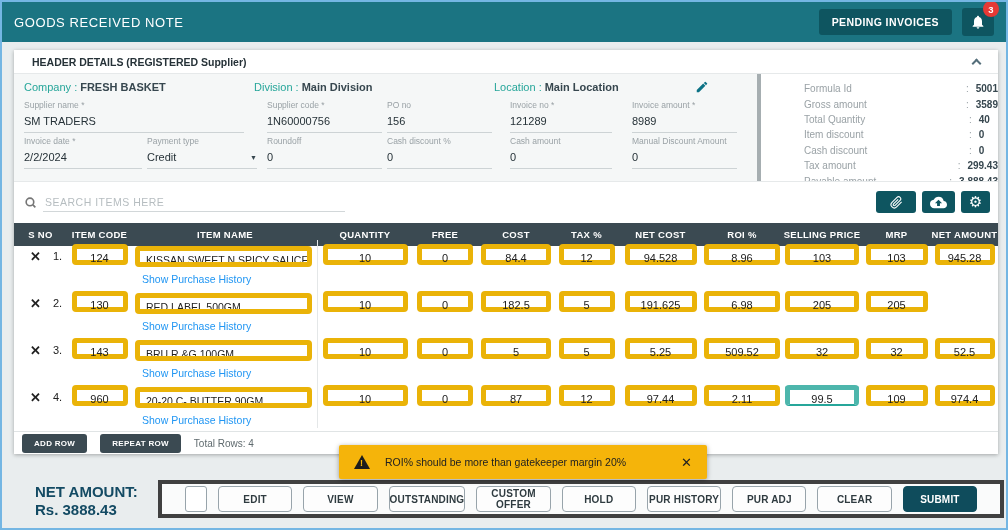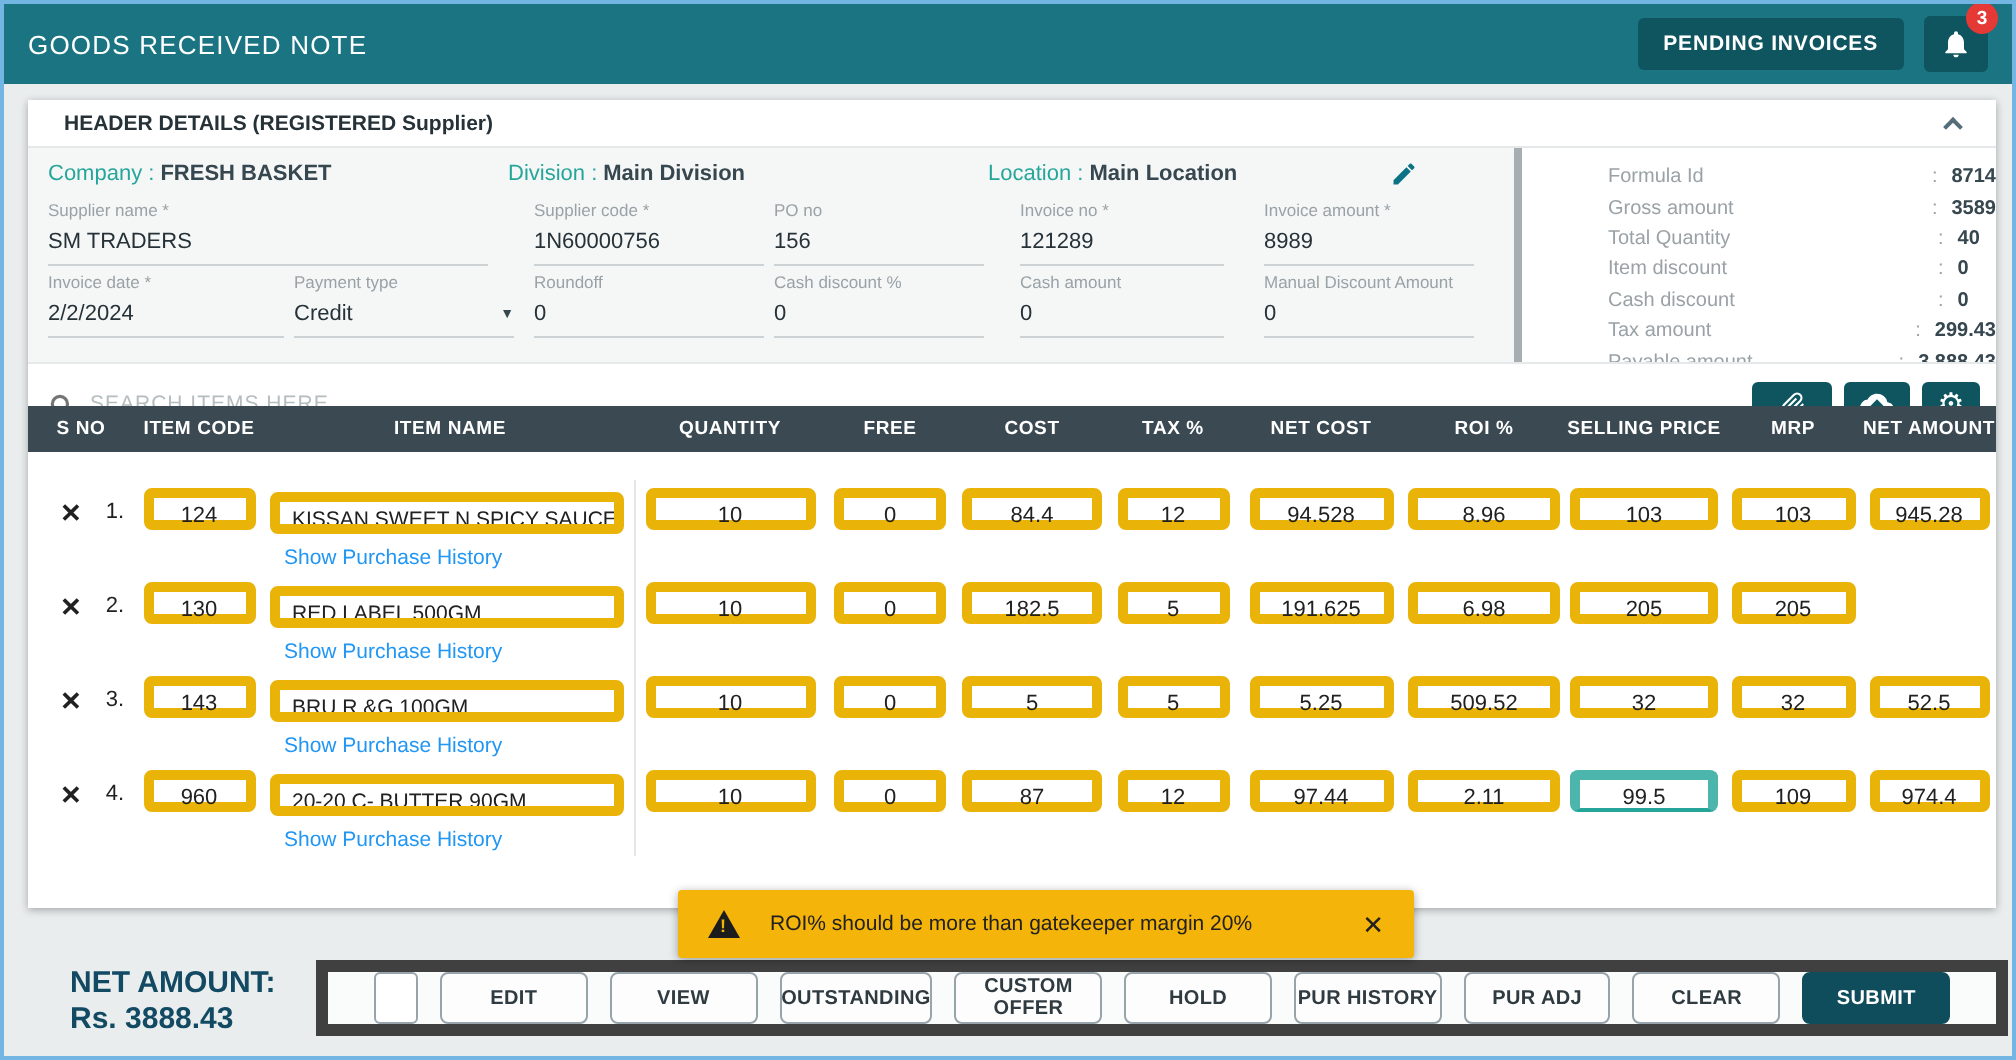--- a/index.html
+++ b/index.html
@@ -49,21 +49,21 @@
   .search-row { position:absolute; top:140px; left:10px; right:8px; height:24px; display:flex; align-items:center; }
   .search-input { border:none; border-bottom:1px solid #d2d7d9; background:transparent; width:302px;
     font-size:10.5px; letter-spacing:.5px; color:#5f6a6e; padding:3px 2px; outline:none; margin-left:6px; }
   .search-input::placeholder { color:#b6bdc0; }
   .icon-btn { height:22px; background:#0e5560; border-radius:3px; display:flex; align-items:center;
     justify-content:center; cursor:pointer; margin-left:6px; color:#fff; }
   .attach-w { width:40px; } .cloud-w { width:33px; } .gear-w { width:29px; font-size:15px; }
   .spacer { margin-left:auto; }
   
   .tgrid { display:grid; grid-template-columns:53px 65px 186px 94px 66px 76px 65px 83px 80px 80px 69px 1fr; }
-  .thead { position:absolute; top:153px; left:0; right:0; height:23px; background:#3b4a52; }
+  .thead { position:absolute; top:173px; left:0; right:0; height:23px; background:#3b4a52; }
   .th { color:#fff; font-size:9.5px; font-weight:bold; letter-spacing:.3px; display:flex;
     align-items:center; justify-content:center; }
   .tbody { position:absolute; top:190px; left:0; right:0; }
   .trow { height:47px; }
   .cell { display:flex; align-items:flex-start; justify-content:center; padding-top:4px; }
   .cell-sno { justify-content:flex-start; padding-left:16px; gap:12px; align-items:center; height:28px; }
   .del { font-size:13px; font-weight:bold; color:#212121; cursor:pointer; line-height:1; }
   .sno { font-size:11px; color:#212121; }
   .cell-name { flex-direction:column; align-items:flex-start; padding-left:3px;
     border-right:1px solid #e4e7e8; height:100%; }
@@ -84,21 +84,21 @@
     display:flex; align-items:center; padding:0 15px; gap:15px; border-radius:2px;
     box-shadow:0 1px 5px rgba(0,0,0,.35); z-index:6; }
   .tri { width:0; height:0; border-left:8px solid transparent; border-right:8px solid transparent;
     border-bottom:14px solid #1c1c1c; position:relative; }
   .tri::after { content:"!"; position:absolute; left:-2px; top:3px; color:#f5b40a; font-size:9px; font-weight:bold; }
   .toast-msg { font-size:10.5px; color:#212121; }
   .toast-close { margin-left:auto; font-size:13px; color:#212121; cursor:pointer; }
   
   .net-amt { position:absolute; left:33px; top:481px; font-size:15px; font-weight:bold; color:#134a63;
     line-height:18px; }
-  .actions { position:absolute; left:156px; top:478px; width:846px; height:38px; border:6px solid #404040;
+  .actions { position:absolute; left:156px; top:478px; width:846px; height:38px; border:4px solid #404040;
     background:#fafbfb; display:flex; align-items:center; gap:11px; padding:0 23px; }
   .sq-btn { width:22px; height:26px; border:1px solid #98a4ab; border-radius:3px; background:#fff;
     cursor:pointer; flex:0 0 auto; }
   .act-btn { height:26px; border:1px solid #98a4ab; border-radius:4px; background:#fdfdfd; font-size:10px;
     font-weight:bold; color:#2f3b40; letter-spacing:.2px; cursor:pointer; flex:1;
     display:flex; align-items:center; justify-content:center; }
   .submit { background:#0f4c5c; color:#fff; border:1px solid #0f4c5c; }
   svg { display:block; }
 </style>
 </head>
@@ -193,21 +193,21 @@
         <div class="fvalue">0</div>
       </div>
     </div>
 
     <div class="sum-divider"></div>
 
     <div class="summary">
       <div class="srow">
           <span class="slabel">Formula Id</span>
           <span class="scolon">:</span>
-          <span class="sval">8714</span>
+          <span class="sval">5001</span>
         </div>
       <div class="srow">
           <span class="slabel">Gross amount</span>
           <span class="scolon">:</span>
           <span class="sval">3589</span>
         </div>
       <div class="srow">
           <span class="slabel">Total Quantity</span>
           <span class="scolon">:</span>
           <span class="sval">40</span>
@@ -435,20 +435,25 @@
         </div>
       <div class="cell">
           <div class="tinput w-mrp">109</div>
         </div>
       <div class="cell">
           <div class="tinput w-namt">974.4</div>
         </div>
     </div>
   </div>
 
+  <div class="card-foot">
+    <button class="mini-btn">ADD ROW</button>
+    <button class="mini-btn">REPEAT ROW</button>
+    <span class="total-rows">Total Rows: 4</span>
+  </div>
 </div>
 
 <div class="toast">
   <span class="tri"></span>
   <span class="toast-msg">ROI% should be more than gatekeeper margin 20%</span>
   <span class="toast-close">✕</span>
 </div>
 
 <div class="net-amt">
   <div>NET AMOUNT:</div>

